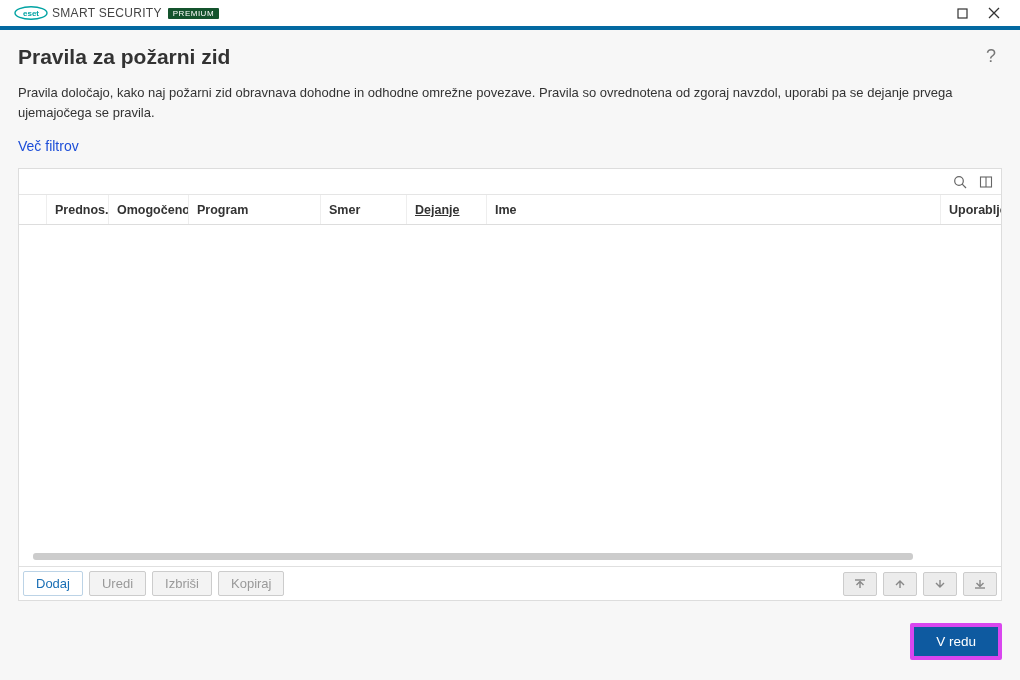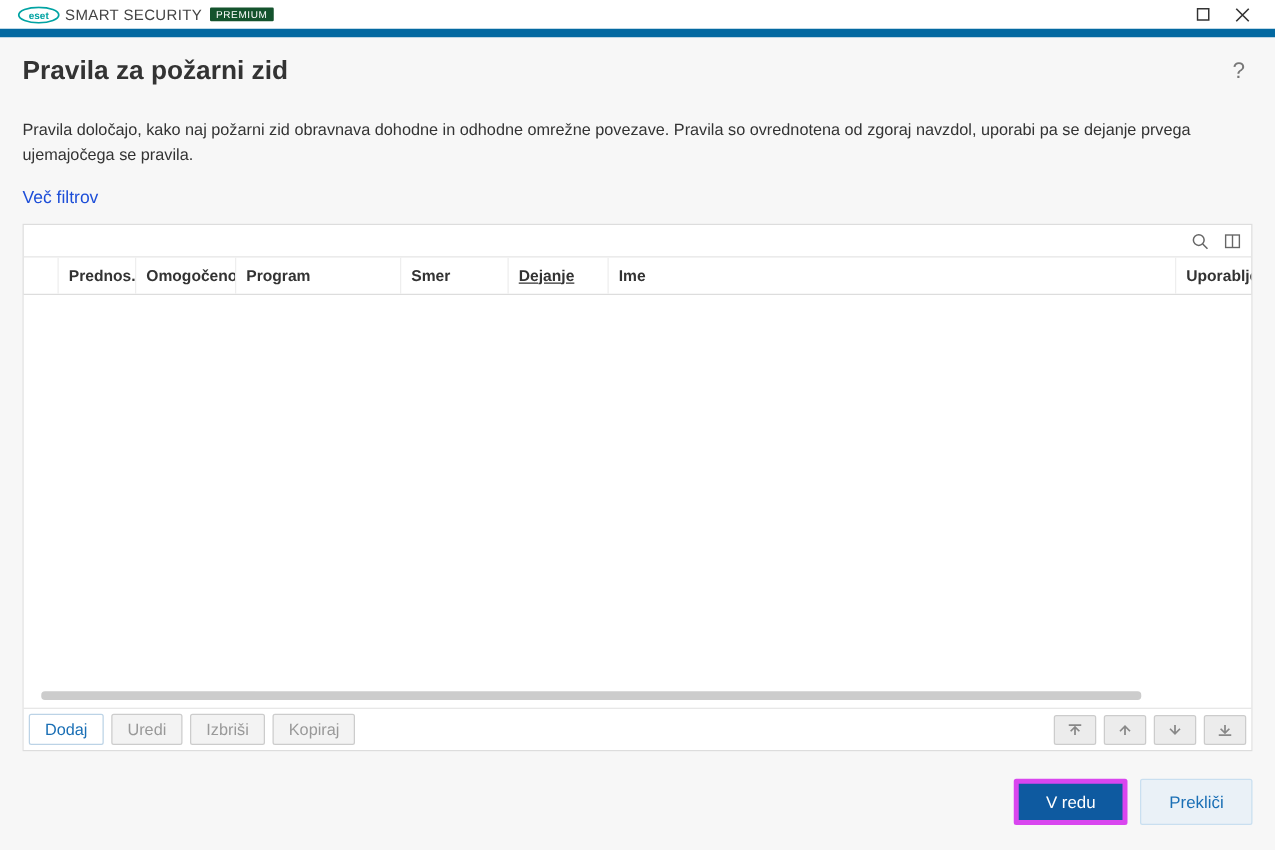--- a/index.html
+++ b/index.html
@@ -1,33 +1,33 @@
 <!DOCTYPE html>
 <html><head>
   <meta charset="utf-8">
   <style>
     * { box-sizing: border-box; margin: 0; padding: 0; }
     body { font-family: "Segoe UI", Arial, sans-serif; font-size: 13px; background: #fff; color: #333; width: 1020px; height: 680px; overflow: hidden; }
 
     
-    .titlebar { height: 30px; display: flex; align-items: center; padding: 0 10px 0 14px; border-bottom: 7px solid #0369a1; }
+    .titlebar { height: 30px; display: flex; align-items: center; padding: 0 10px 0 14px; border-bottom: 4px solid #0369a1; }
     .brand { display: flex; align-items: center; gap: 4px; font-size: 12px; }
     .brand-logo { display: flex; align-items: center; justify-content: center; }
     .brand-smart { font-weight: 400; color: #444; letter-spacing: 0.3px; }
     .brand-premium { background: #14532d; color: #fff; font-size: 8px; padding: 1px 5px; border-radius: 1px; margin-left: 2px; letter-spacing: 0.5px; }
     .titlebar-spacer { flex: 1; }
     .win-btn { width: 32px; height: 30px; display: flex; align-items: center; justify-content: center; cursor: pointer; color: #333; }
 
     
     .content { padding: 14px 18px 0 18px; background: #f7f7f7; height: calc(680px - 30px); display: flex; flex-direction: column; }
     .header-row { display: flex; align-items: center; justify-content: space-between; margin-bottom: 14px; }
     h1 { font-size: 21px; font-weight: 700; color: #333; }
     .help-icon { font-size: 18px; color: #777; cursor: pointer; padding: 2px 6px; }
 
-    .desc { font-size: 13px; color: #333; line-height: 1.5; margin-bottom: 16px; max-width: 970px; margin-top: 11px; }
+    .desc { font-size: 13px; color: #333; line-height: 1.5; margin-bottom: 16px; max-width: 970px; }
     .filter-row { font-size: 13px; margin-bottom: 6px; }
     .filter-row b { font-weight: 600; }
     .more-filters { color: #1d4ed8; cursor: pointer; font-size: 14px; display: inline-block; margin-bottom: 10px; }
 
     
     .table-panel { background: #fff; border: 1px solid #ddd; margin-top: 4px; display: flex; flex-direction: column; flex: 1; min-height: 0; }
     .table-topbar { height: 26px; border-bottom: 1px solid #e5e5e5; display: flex; align-items: center; justify-content: flex-end; padding-right: 6px; gap: 8px; }
     .tb-icon { width: 18px; height: 18px; display: flex; align-items: center; justify-content: center; cursor: pointer; color: #555; }
     .table-header { display: flex; border-bottom: 1px solid #ddd; font-size: 12.5px; font-weight: 600; color: #333; height: 30px; align-items: center; }
     .th { padding: 0 8px; border-right: 1px solid #eee; height: 100%; display: flex; align-items: center; overflow: hidden; white-space: nowrap; text-overflow: ellipsis; }
@@ -153,15 +153,14 @@
               <path d="M2 10 H12" stroke="#888" stroke-width="1.4"></path>
               <path d="M7 2 L7 8 M3.5 5 L7 8.5 L10.5 5" fill="none" stroke="#888" stroke-width="1.4"></path>
             </svg>
         </div>
       </div>
     </div>
   </div>
 
   <div class="footer">
     <button class="btn btn-primary">V redu</button>
-    <button class="btn btn-secondary">Prekliči</button>
   </div>
 </div>
 
 </body></html>

